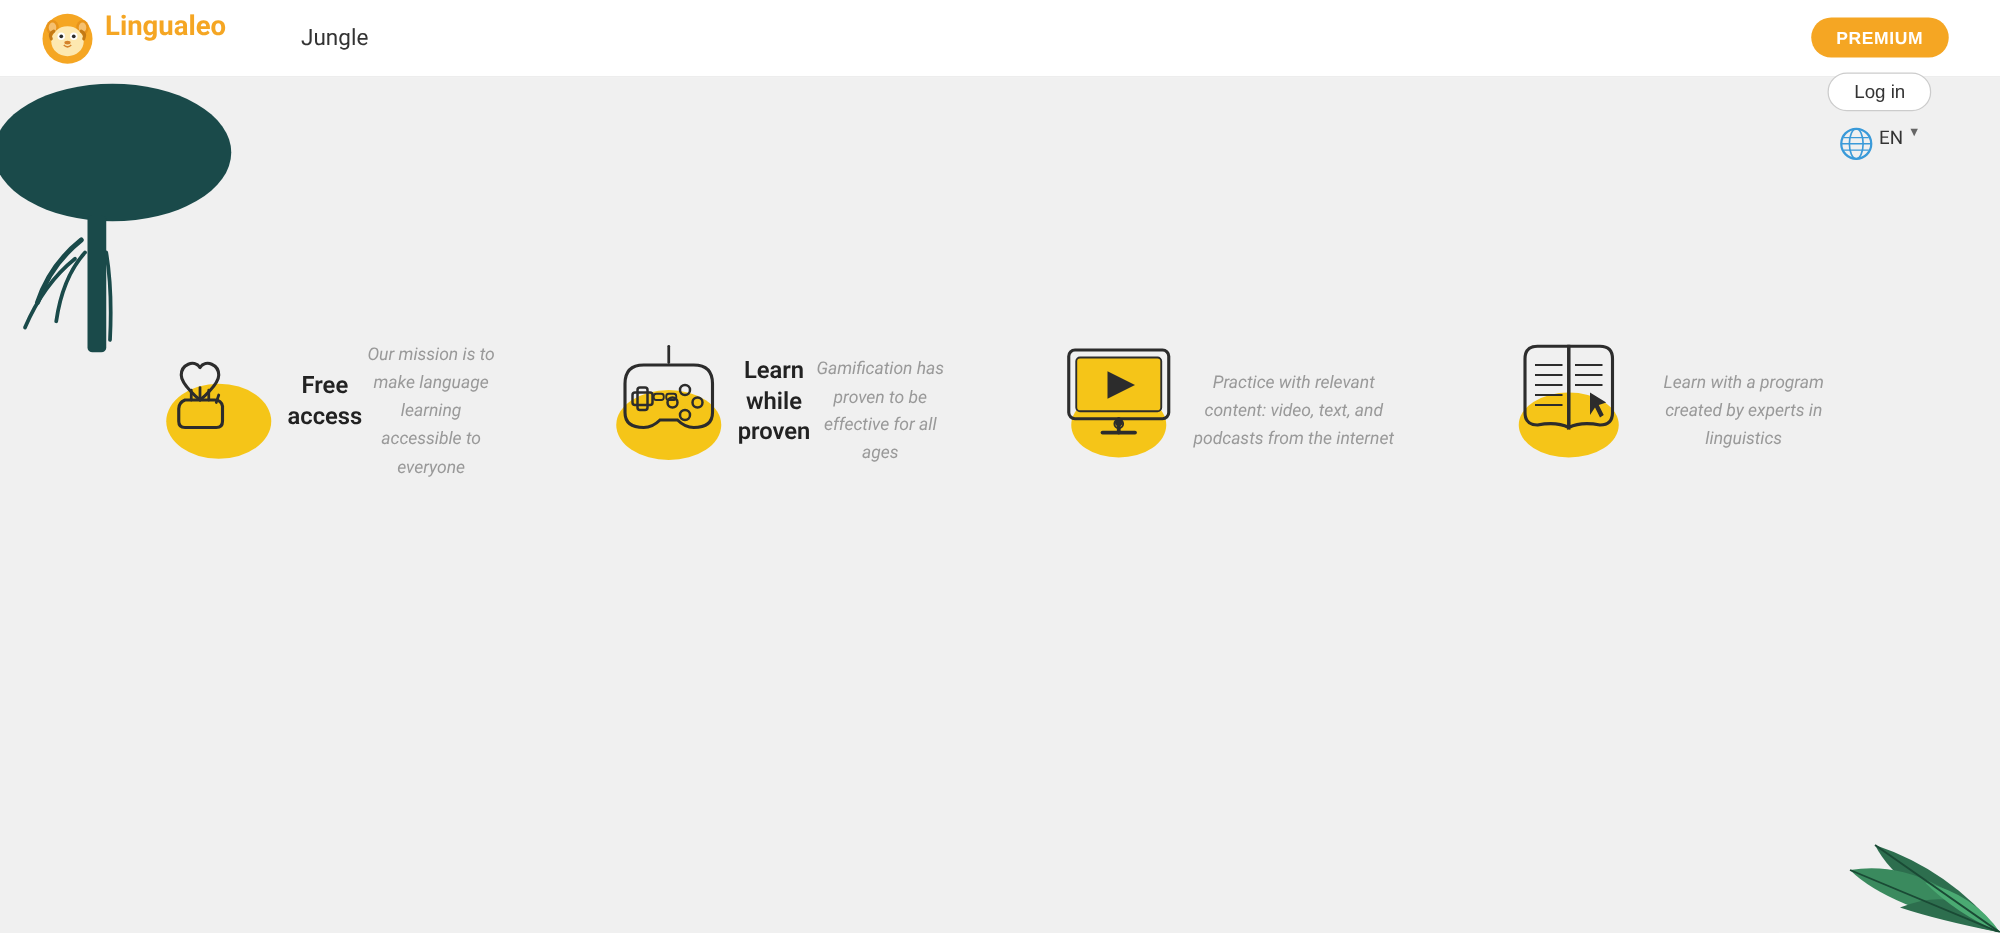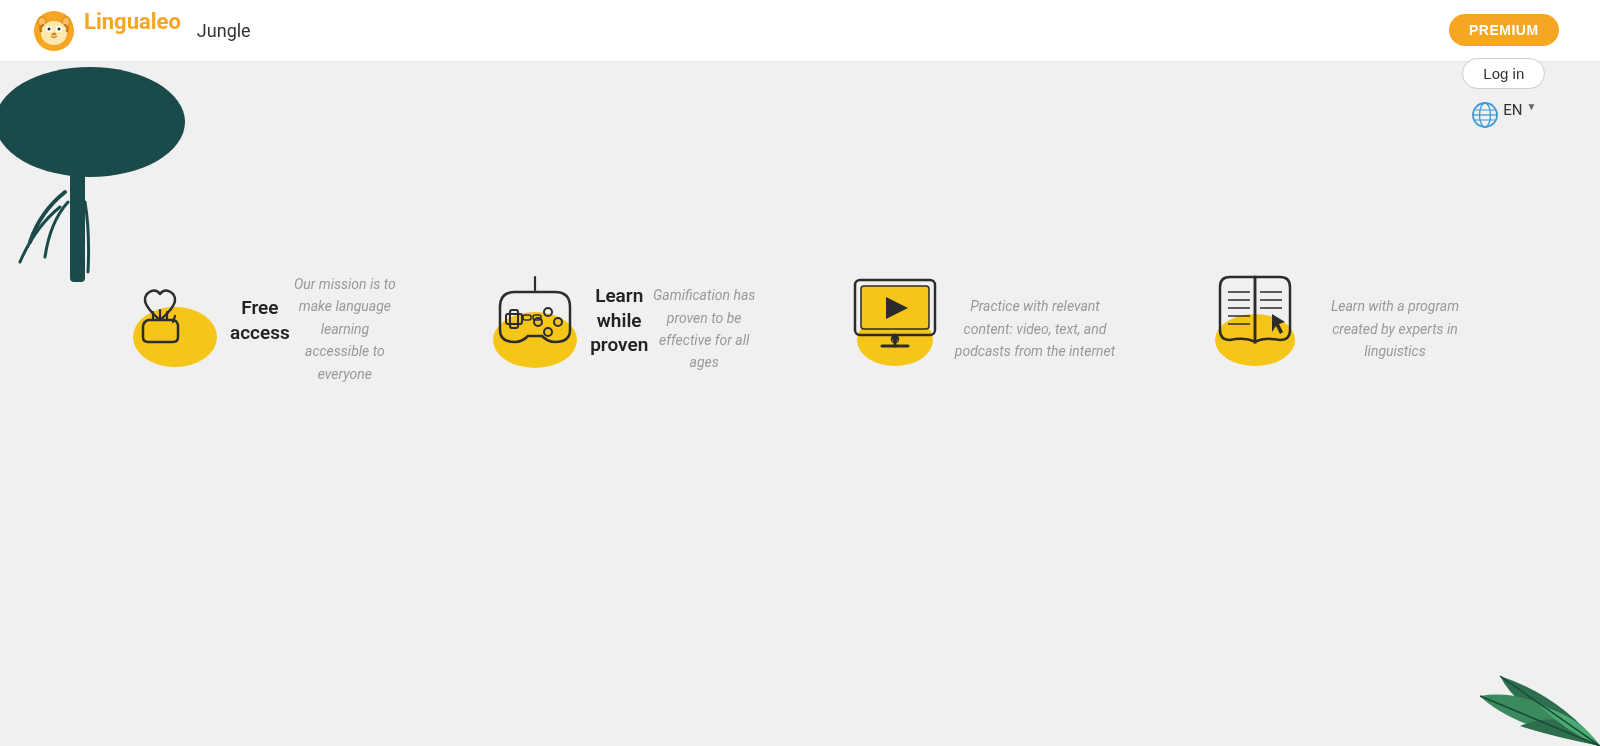--- a/index.html
+++ b/index.html
@@ -33,20 +33,21 @@
     }
     .logo-text {
       font-size: 22px;
       font-weight: 700;
       color: #f5a623;
     }
     .jungle-text {
       font-size: 18px;
       color: #333;
       font-weight: 400;
+      margin-left: 44px;
     }
     .header-right {
       display: flex;
       align-items: center;
       gap: 12px;
       flex-direction: column;
     }
     .learning-btn {
       display: flex;
       align-items: center;

